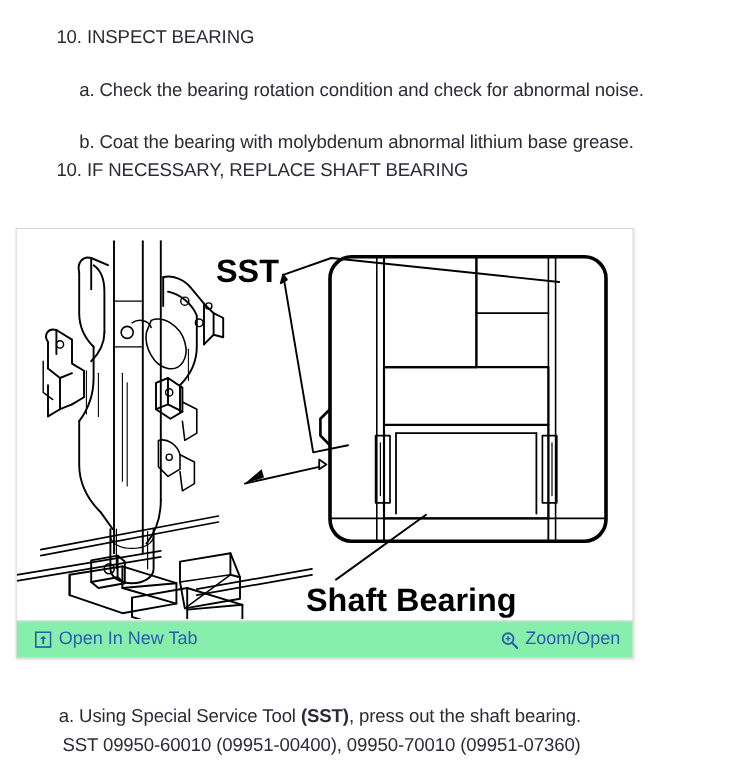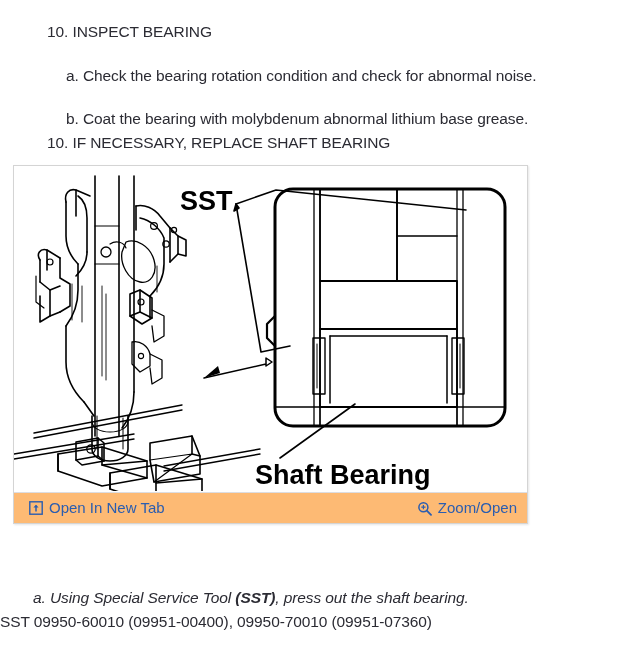--- a/index.html
+++ b/index.html
@@ -34,29 +34,29 @@
   .line {
     font-size: 15.5px;
     line-height: 23.5px;
     white-space: nowrap;
     color: #2b2b33;
     letter-spacing: -0.1px;
   }
   .ind-0 { padding-left: 14px; }
   .ind-1 { padding-left: 33px; margin-top: 20px; }
   .ind-2 { padding-left: 47px; }
-  .ind-3 { padding-left: 33px; font-style: italic; }
-  .ind-4 { }
+  .ind-3 { padding-left: 49px; }
+  .ind-4 { padding-left: 52px; }
   .bold { font-weight: bold; }
 
   
   .figure-panel {
     position: absolute;
     left: 13px;
-    top: 165px;
+    top: 190px;
     width: 515px;
     height: 359px;
     box-sizing: border-box;
     border: 1px solid #d4d4d4;
     background: #ffffff;
     box-shadow: 1px 1px 2px rgba(0,0,0,0.10);
   }
   .figure-canvas {
     position: absolute;
     left: 0;
@@ -72,21 +72,21 @@
 
   
   .figure-toolbar {
     position: absolute;
     left: 0;
     bottom: 0;
     width: 513px;
     height: 31px;
     box-sizing: border-box;
     border-top: 1px solid #dcdde1;
-    background: #fdba74;
+    background: #86efac;
     display: flex;
     align-items: center;
     justify-content: space-between;
     padding: 0 10px 0 14px;
   }
   .tool-link {
     display: flex;
     align-items: center;
     gap: 6px;
     color: #2a5db0;

